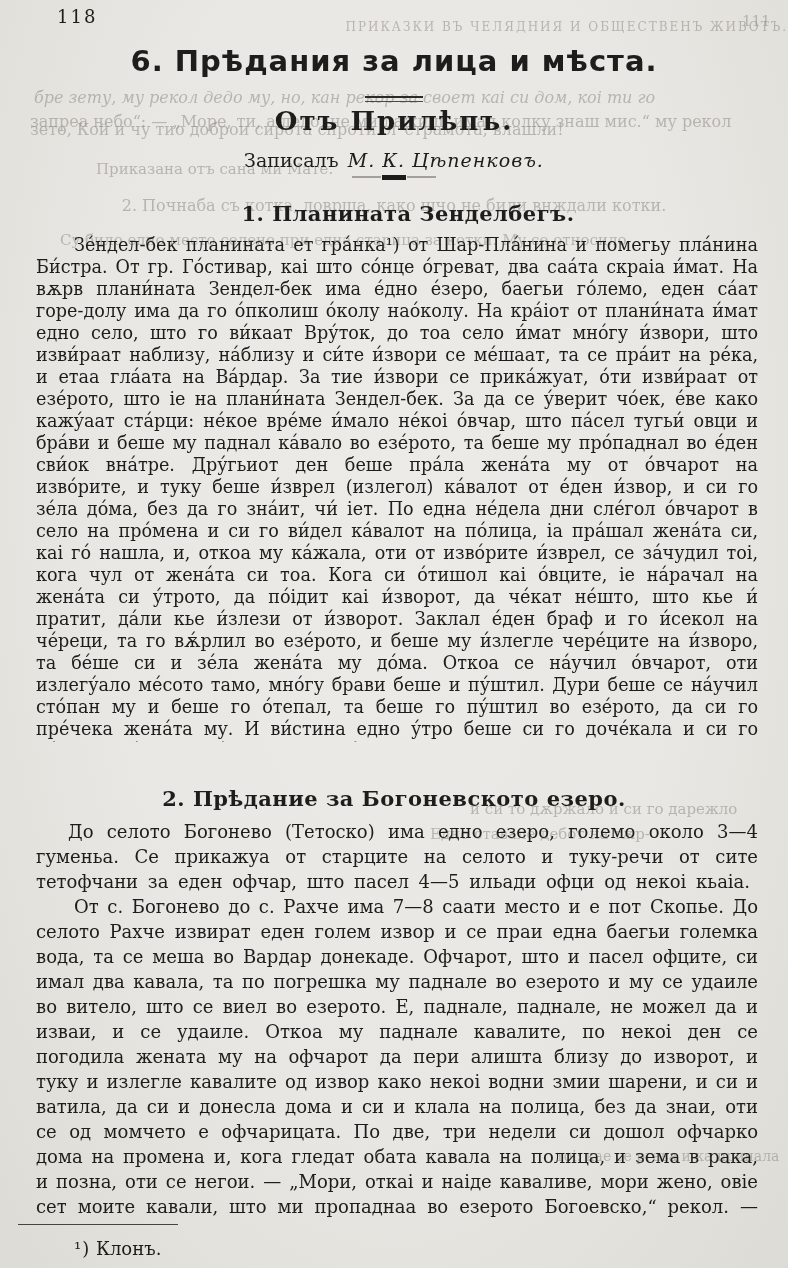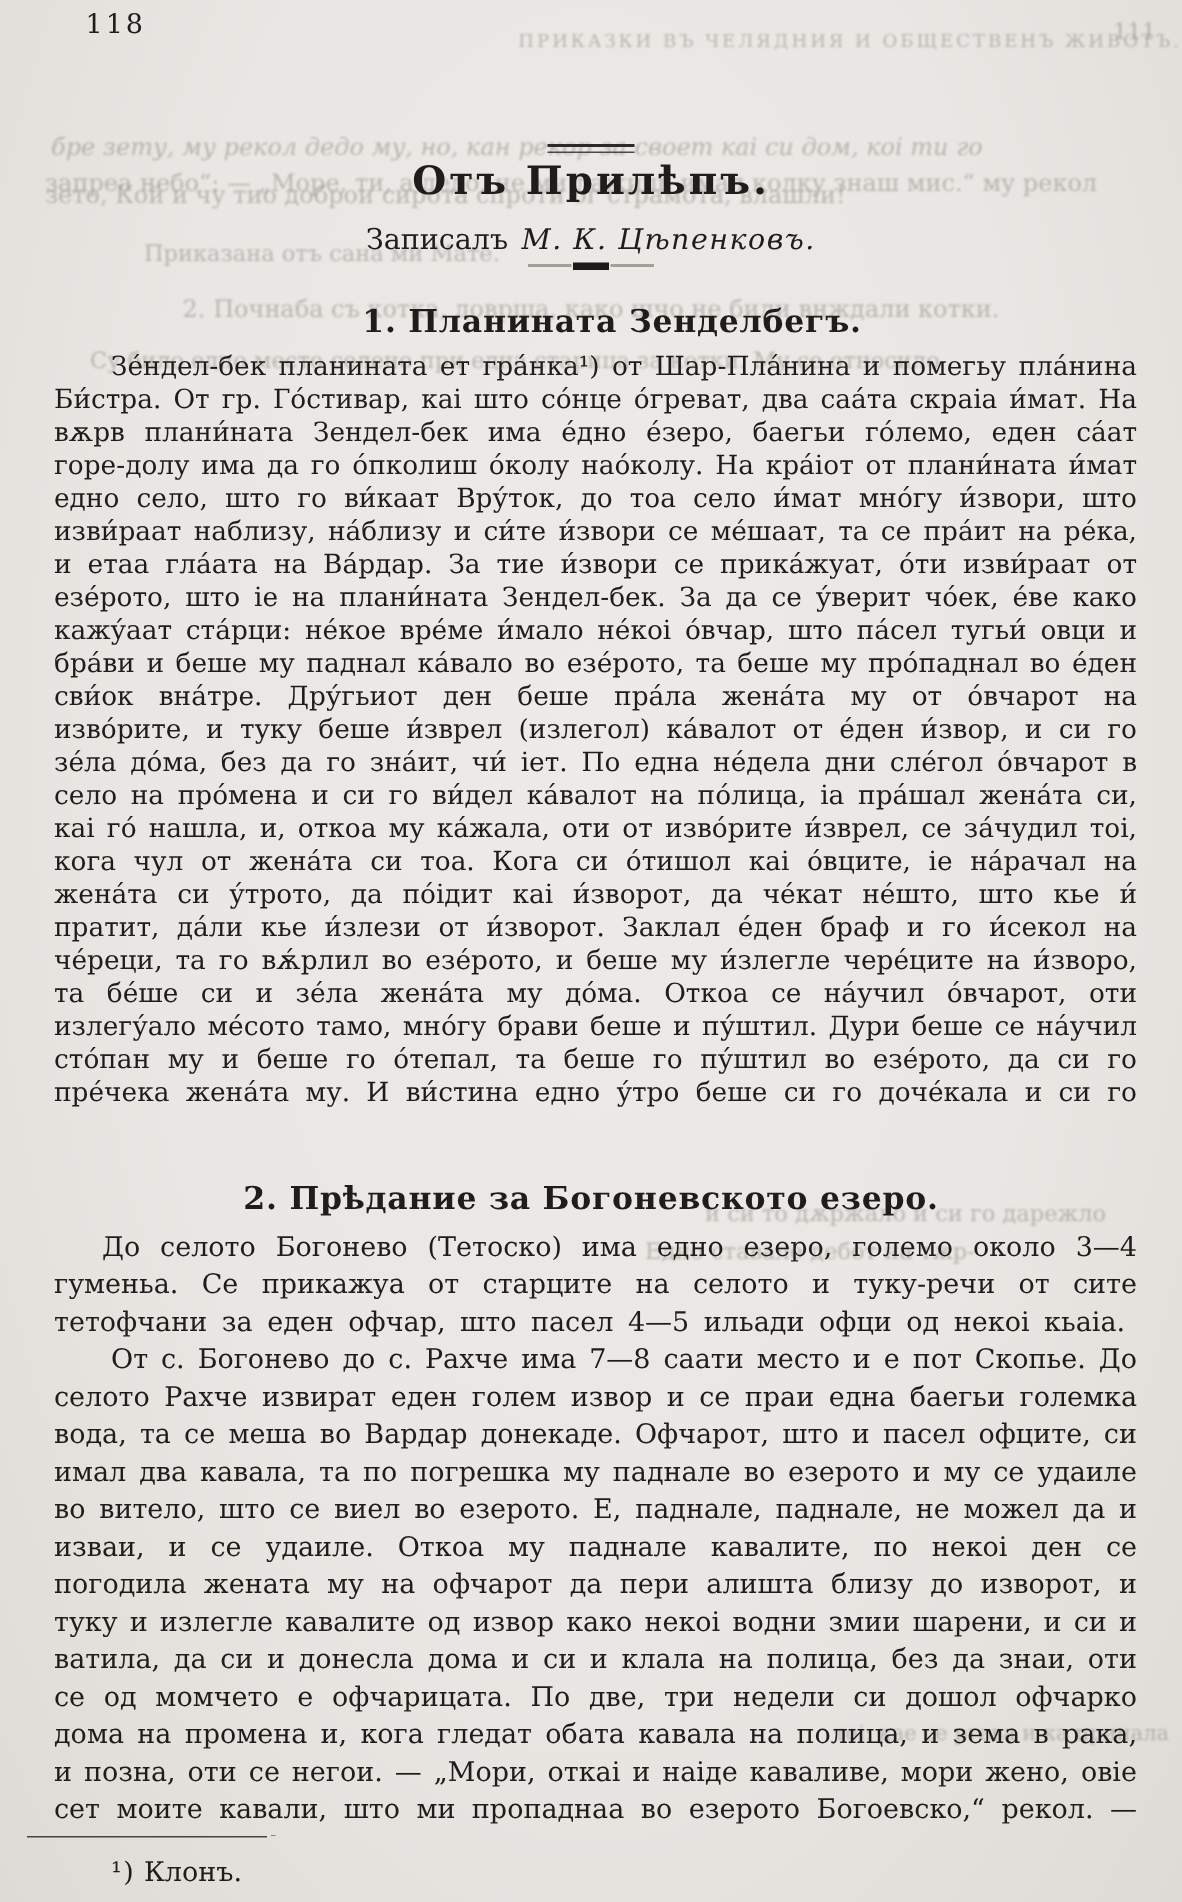--- a/index.html
+++ b/index.html
@@ -89,20 +89,21 @@
       <div class="ghost center" style="top: 196px; font-size: 16px;">2. Почнаба съ котка, доврша, како шчо не били внждали котки.</div>
       <div class="ghost" style="top: 231px; left: 60px; font-size: 15px;">Су било едно место селено при една старица за котки. Му се относило</div>
       <div class="ghost" style="top: 800px; left: 470px; font-size: 15px;">и си то дѫржало и си го дарежло</div>
       <div class="ghost" style="top: 825px; left: 430px; font-size: 15px;">Едно ставале дебот на тѫр-</div>
       <div class="ghost" style="top: 1148px; left: 556px; font-size: 14px;">тоі: кае се ргава и ка принала</div>
     </div>
 
   <div class="pagenum">118</div>
 
 
+  <h1 class="chapter-title">6. Прѣдания за лица и мѣста.</h1>
 
   <div class="rule-double"></div>
 
   <h2 class="place-heading">Отъ Прилѣпъ.</h2>
 
   <div class="byline"><span>Записалъ</span><span class="name">М. К. Цѣпенковъ.</span></div>
 
   <div class="rule-dash">
     <span class="side"></span>
     <span class="mid"></span>

